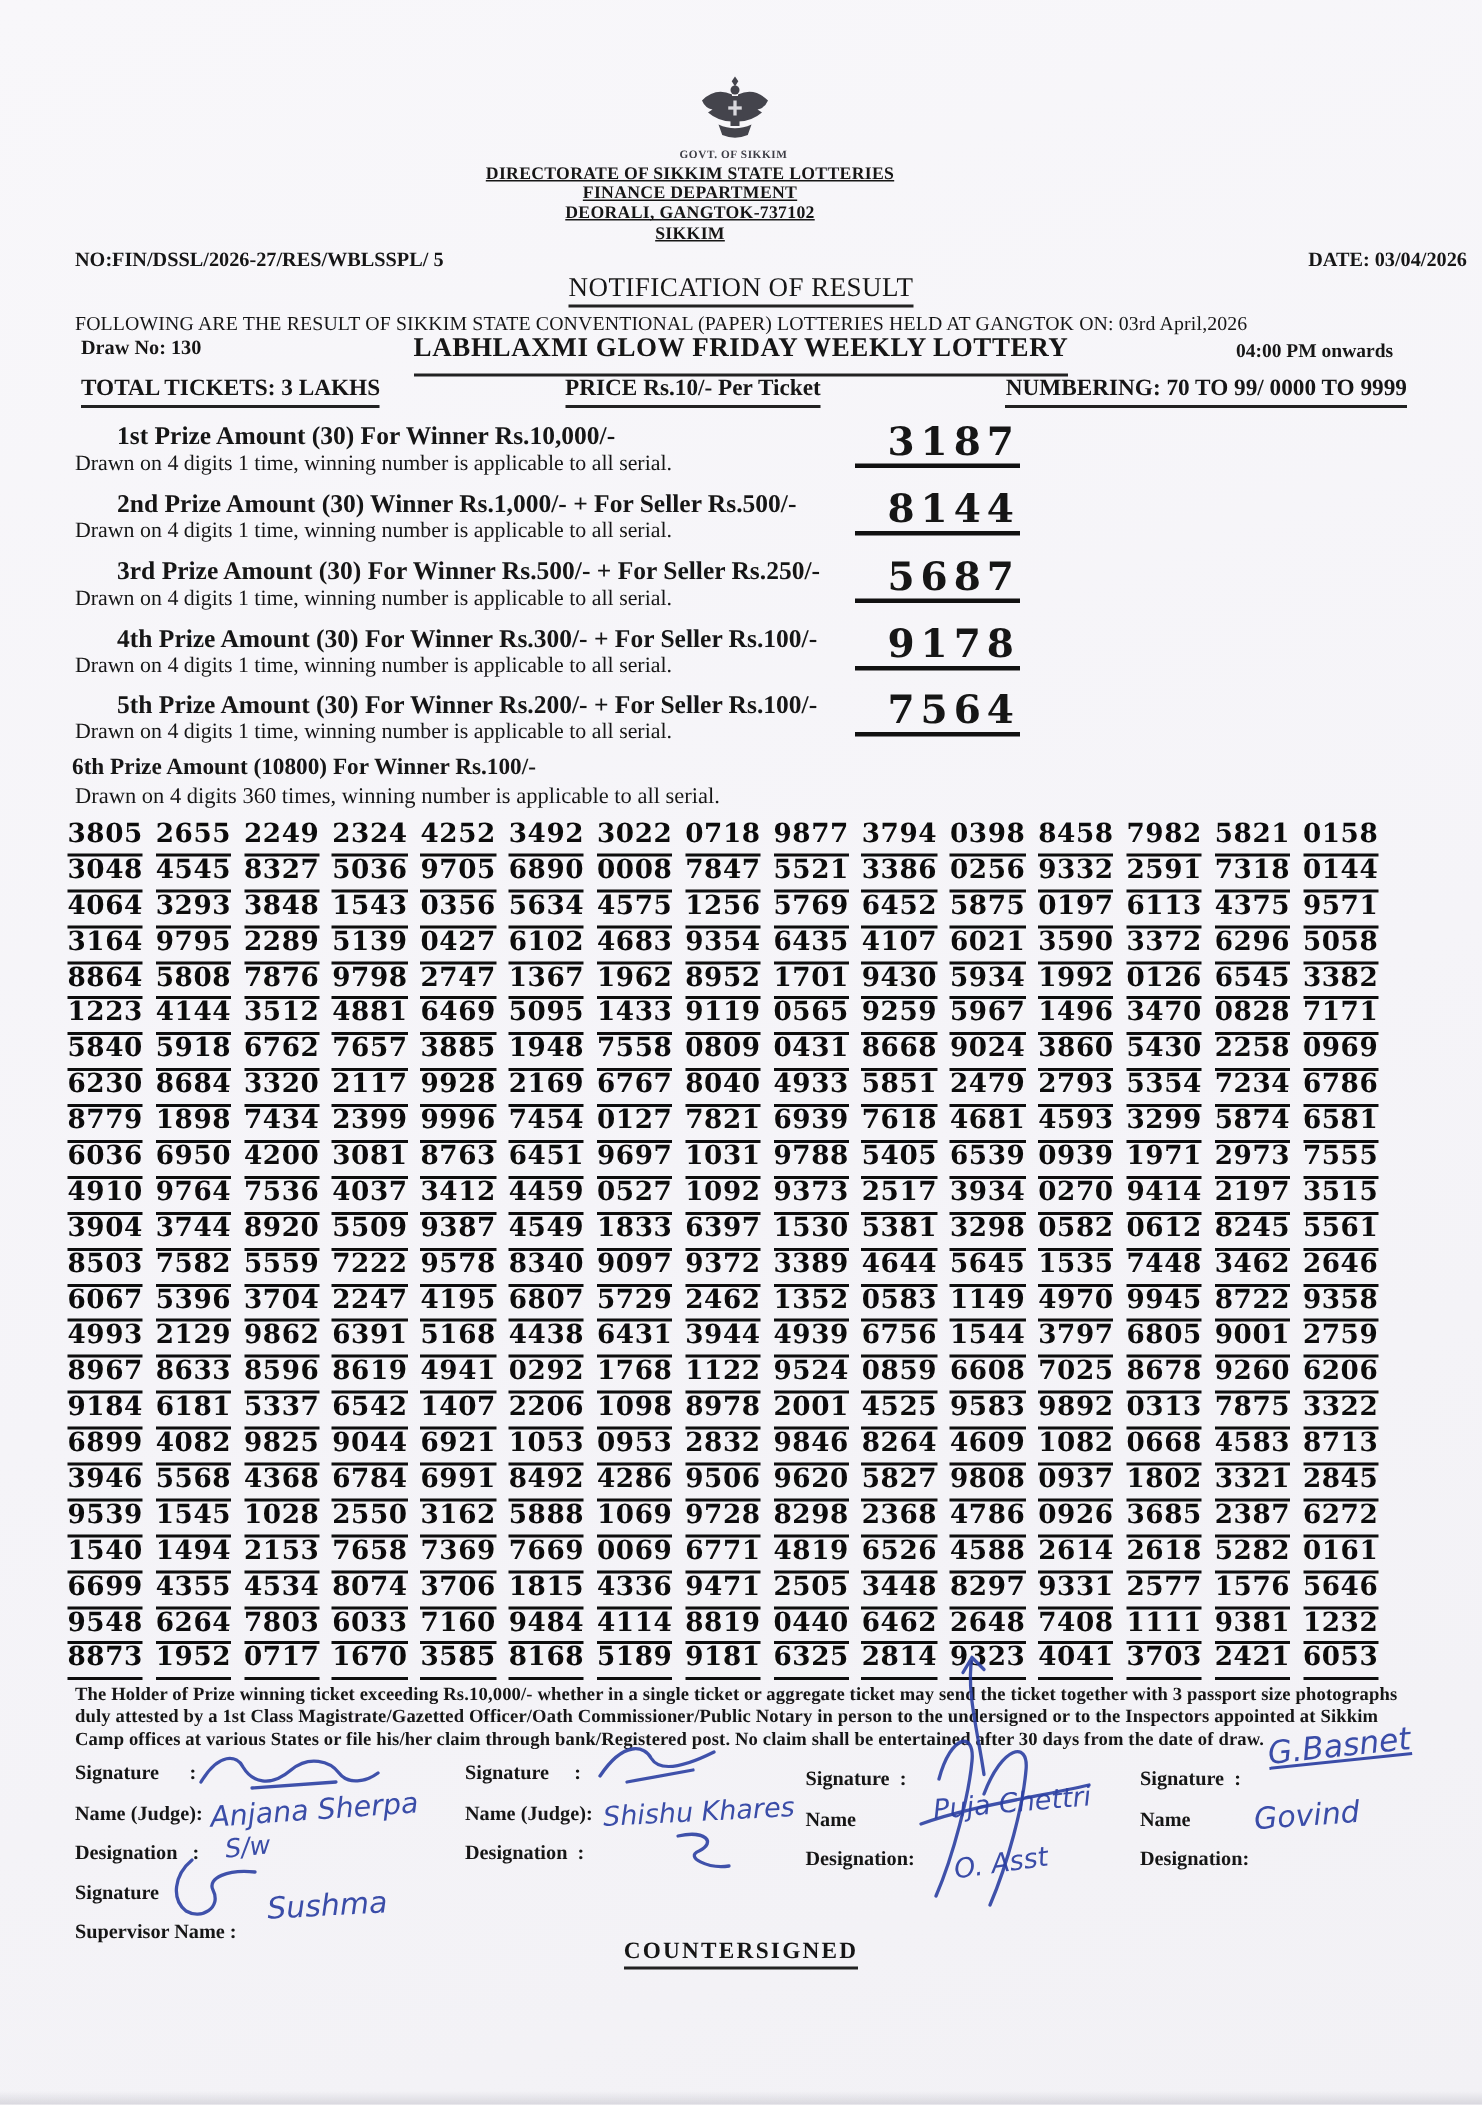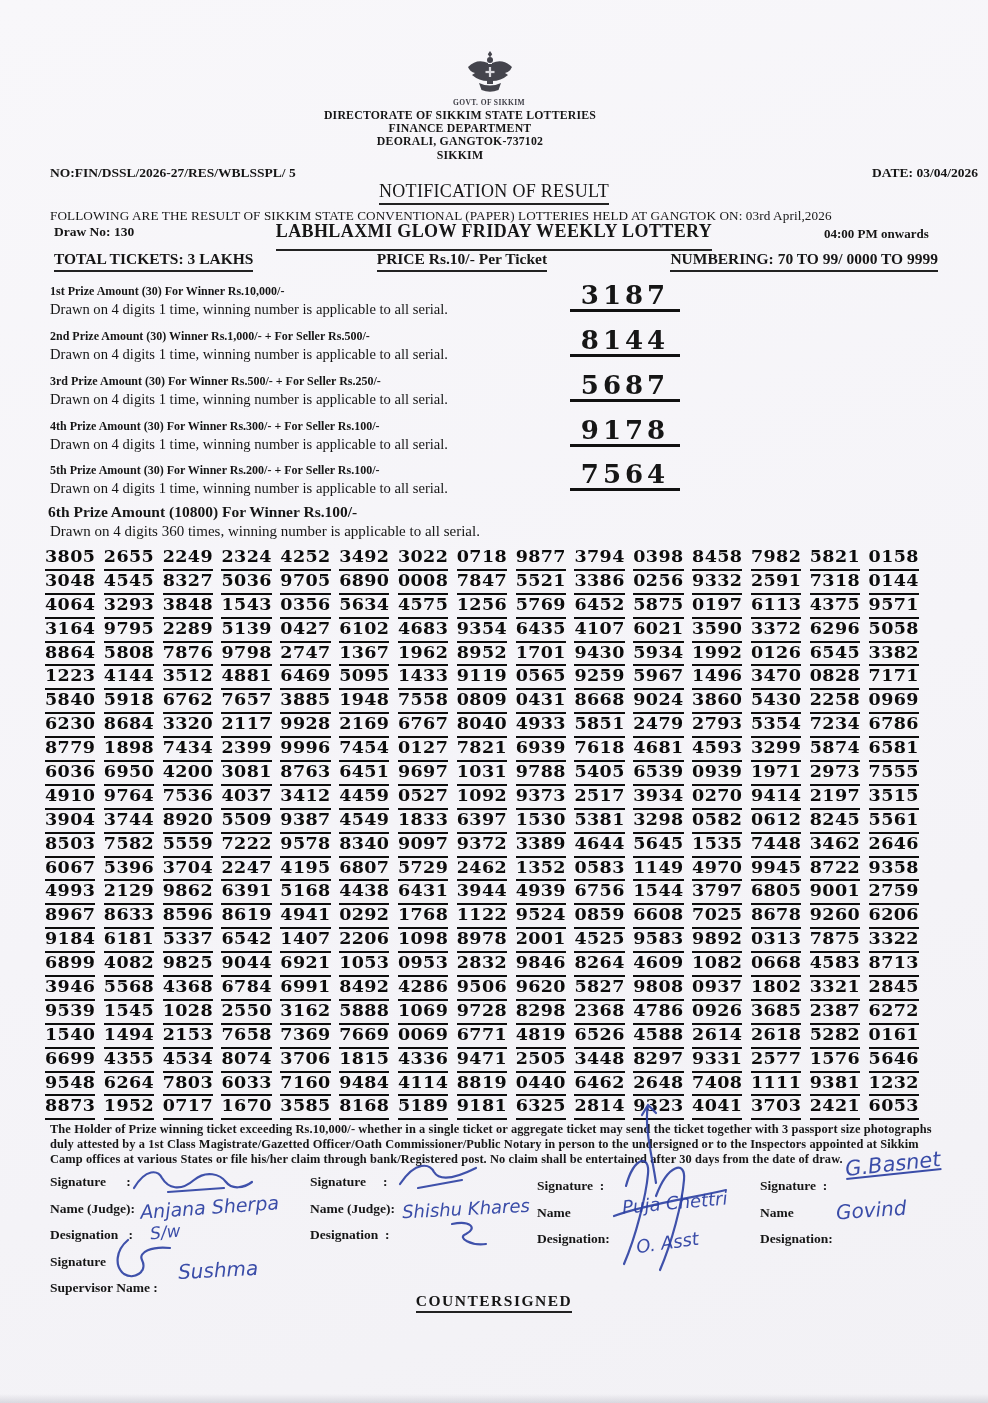--- a/index.html
+++ b/index.html
@@ -11,36 +11,36 @@
   .page::after{
     content:"";position:absolute;left:0;right:0;bottom:0;height:9px;
     background:linear-gradient(to bottom,rgba(255,255,255,0),rgba(125,124,140,.22));
     pointer-events:none;
   }
   .center{text-align:center;}
   .abs{position:absolute;}
   
   .emblem{left:464px;top:50px;}
   .emblem-caption{left:414px;top:98px;width:150px;font-size:7.5px;font-weight:bold;letter-spacing:.4px;color:#3c3c44;text-align:center;}
-  .org{left:0;top:109px;width:920px;font-size:11.8px;font-weight:bold;line-height:13.2px;letter-spacing:.2px;}
+  .org{left:0;top:109px;width:920px;font-size:11.8px;font-weight:bold;line-height:13.2px;letter-spacing:.2px;text-decoration:underline;}
   .ref-row{left:50px;top:165px;width:928px;display:flex;justify-content:space-between;font-size:13.5px;font-weight:bold;}
   .doc-title-wrap{left:0;top:181px;width:988px;}
   .doc-title{display:inline-block;font-size:18px;font-weight:normal;letter-spacing:.3px;border-bottom:2px solid #222;padding-bottom:1px;}
   .result-line{left:50px;top:208px;font-size:13.2px;font-weight:normal;letter-spacing:.1px;}
   .draw-no{left:54px;top:224px;font-size:13.5px;font-weight:bold;}
   .lottery-name-wrap{left:0;top:221px;width:988px;}
   .lottery-name{display:inline-block;font-size:18px;font-weight:bold;letter-spacing:.4px;border-bottom:2px solid #222;padding-bottom:7px;}
   .draw-time{left:824px;top:226px;font-size:13px;font-weight:bold;}
   .totals-row{left:54px;top:250px;width:884px;display:flex;justify-content:space-between;font-size:15.5px;font-weight:bold;}
   .totals-row span{border-bottom:2px solid #222;padding-bottom:2px;}
   
   .prize-block{position:absolute;left:50px;width:560px;}
-  .prize-l1{font-size:12px;font-weight:bold;line-height:18px;}
+  .prize-l1{font-size:17px;font-weight:bold;line-height:18px;margin-left:28px;}
   .prize-l2{font-size:14.6px;line-height:18px;}
-  .prize-num{position:absolute;width:110px;text-align:center;
+  .prize-num{position:absolute;width:110px;text-align:right;
     font-family:"DejaVu Serif",serif;font-size:26px;font-weight:bold;letter-spacing:4px;
     border-bottom:3px solid #111;line-height:28px;}
   .sixth-l1{left:48px;top:503px;font-size:15.5px;font-weight:bold;}
   .sixth-l2{left:50px;top:523px;font-size:15px;}
   
   .grid{left:45px;top:547px;width:874px;}
   .num-row{display:flex;justify-content:space-between;height:23.9px;}
   .num{font-family:"DejaVu Serif",serif;font-size:17.5px;font-weight:bold;letter-spacing:.4px;
     border-bottom:2.6px solid #0d0d0d;line-height:19px;color:#0c0c0c;}
   

